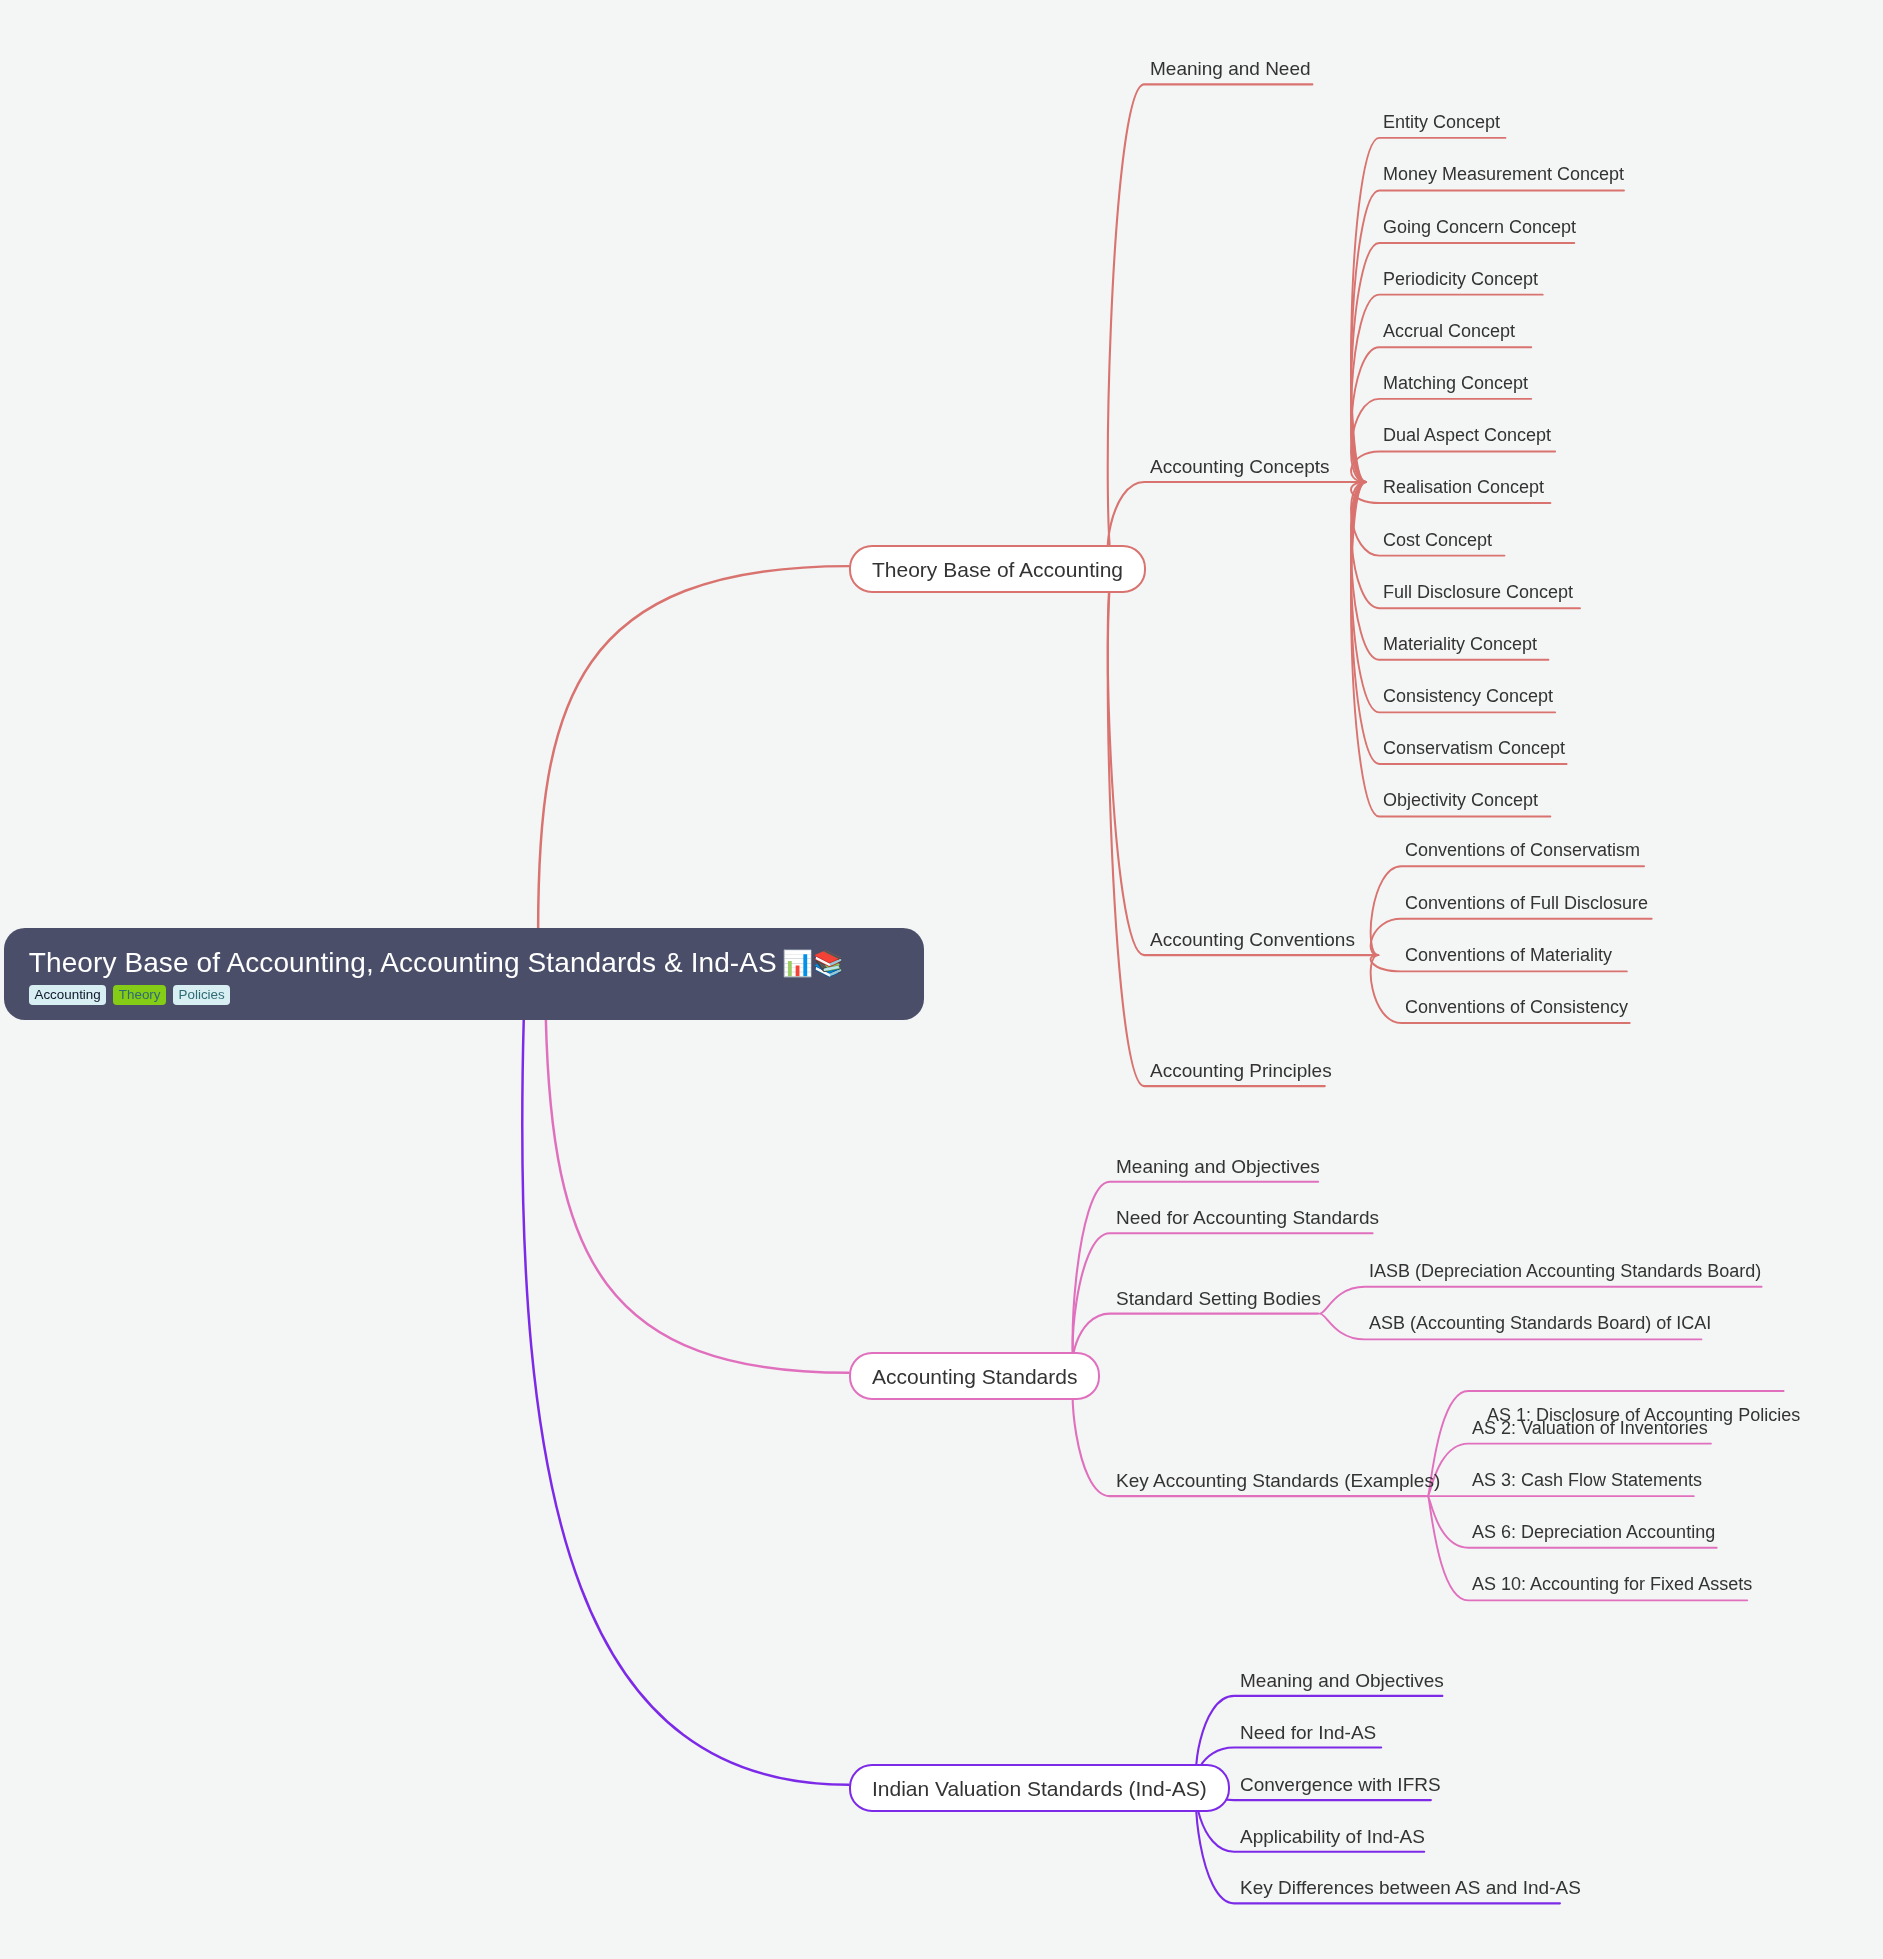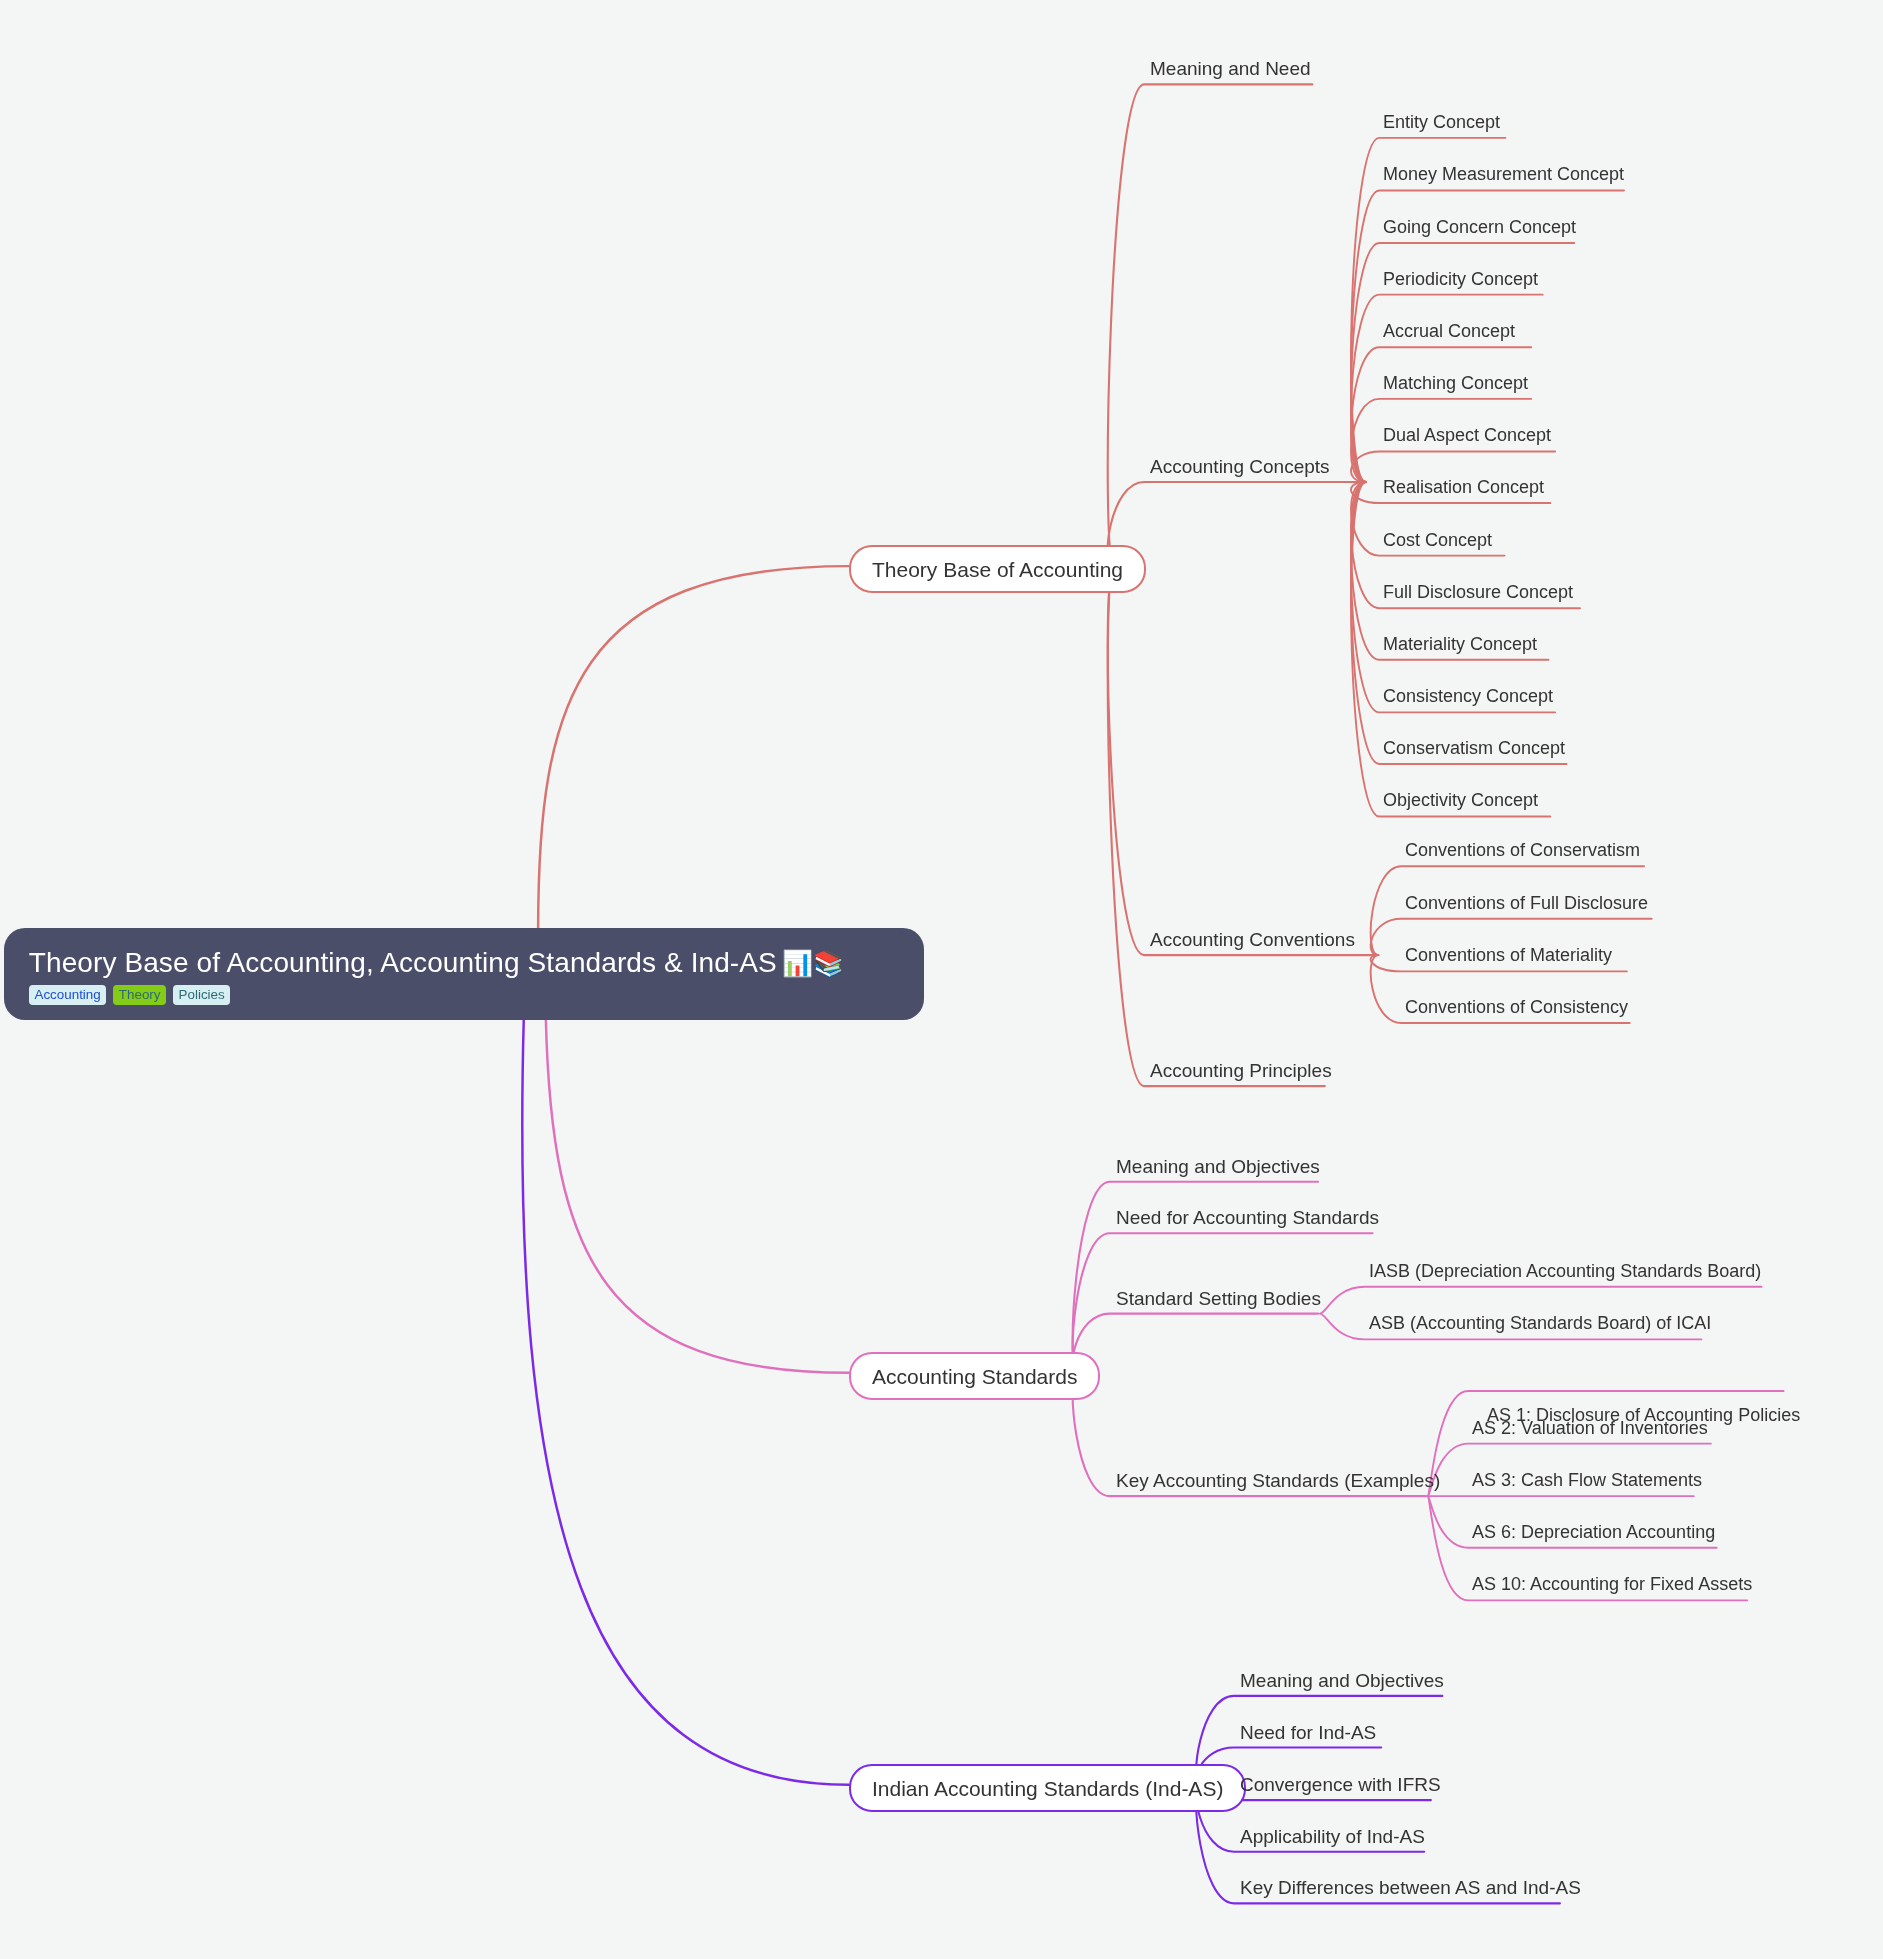--- a/index.html
+++ b/index.html
@@ -135,21 +135,21 @@
       <path d="M 1255 1867 C 1245 1867, 1255 1883, 1291 1883 L 1497 1883" fill="none" stroke="#7c2ae8" stroke-width="2.2" stroke-linecap="round"></path>
       <path d="M 1255 1867 C 1245 1867, 1255 1937, 1291 1937 L 1490 1937" fill="none" stroke="#7c2ae8" stroke-width="2.2" stroke-linecap="round"></path>
       <path d="M 1255 1867 C 1245 1867, 1255 1991, 1291 1991 L 1632 1991" fill="none" stroke="#7c2ae8" stroke-width="2.2" stroke-linecap="round"></path>
     </svg>
 
   <div class="node root-node" id="root-node" style="left: 3.8px; top: 928px; width: 920px; background: rgb(74, 78, 105);">
     <div class="root-title" style="color: rgb(255, 255, 255);">
       <span>Theory Base of Accounting, Accounting Standards &amp; Ind-AS</span><span class="root-emojis">📊📚</span>
     </div>
     <div class="root-tags" id="root-tags">
-        <span class="tag" style="background: rgb(215, 238, 243); color: #1d4ed8;">Accounting</span>
+        <span class="tag" style="background: rgb(215, 238, 243); color: #0f172a;">Accounting</span>
         <span class="tag" style="background: #84cc16; color: rgb(46, 107, 116);">Theory</span>
         <span class="tag" style="background: rgb(215, 238, 243); color: rgb(46, 107, 116);">Policies</span>
       </div>
   </div>
 <div class="node branch-node" style="left: 849px; top: 545px; border-color: rgb(217, 115, 111);">Theory Base of Accounting</div>
     <div class="node text-node" style="left: 1150px; top: 59px;">Meaning and Need</div>
     <div class="node text-node" style="left: 1150px; top: 457px;">Accounting Concepts</div>
     <div class="node text-node small" style="left: 1383px; top: 113px;">Entity Concept</div>
     <div class="node text-node small" style="left: 1383px; top: 165px;">Money Measurement Concept</div>
     <div class="node text-node small" style="left: 1383px; top: 218px;">Going Concern Concept</div>
@@ -175,20 +175,20 @@
     <div class="node text-node" style="left: 1116px; top: 1208px;">Need for Accounting Standards</div>
     <div class="node text-node" style="left: 1116px; top: 1289px;">Standard Setting Bodies</div>
     <div class="node text-node small" style="left: 1369px; top: 1262px;">IASB (Depreciation Accounting Standards Board)</div>
     <div class="node text-node small" style="left: 1369px; top: 1314px;">ASB (Accounting Standards Board) of ICAI</div>
     <div class="node text-node" style="left: 1116px; top: 1471px;">Key Accounting Standards (Examples)</div>
     <div class="node text-node small" style="left: 1472px; top: 1406px; margin-left: 15px;">AS 1: Disclosure of Accounting Policies</div>
     <div class="node text-node small" style="left: 1472px; top: 1419px;">AS 2: Valuation of Inventories</div>
     <div class="node text-node small" style="left: 1472px; top: 1471px;">AS 3: Cash Flow Statements</div>
     <div class="node text-node small" style="left: 1472px; top: 1523px;">AS 6: Depreciation Accounting</div>
     <div class="node text-node small" style="left: 1472px; top: 1575px;">AS 10: Accounting for Fixed Assets</div>
-    <div class="node branch-node" style="left: 849px; top: 1764px; border-color: rgb(124, 42, 232);">Indian Accounting Standards (Ind-AS)</div>
+    <div class="node branch-node" style="left: 849px; top: 1764px; border-color: rgb(124, 42, 232);">Indian Valuation Standards (Ind-AS)</div>
     <div class="node text-node" style="left: 1240px; top: 1671px;">Meaning and Objectives</div>
     <div class="node text-node" style="left: 1240px; top: 1723px;">Need for Ind-AS</div>
     <div class="node text-node" style="left: 1240px; top: 1775px;">Convergence with IFRS</div>
     <div class="node text-node" style="left: 1240px; top: 1827px;">Applicability of Ind-AS</div>
     <div class="node text-node" style="left: 1240px; top: 1878px;">Key Differences between AS and Ind-AS</div>
   </div>
 
 
 </body></html>

